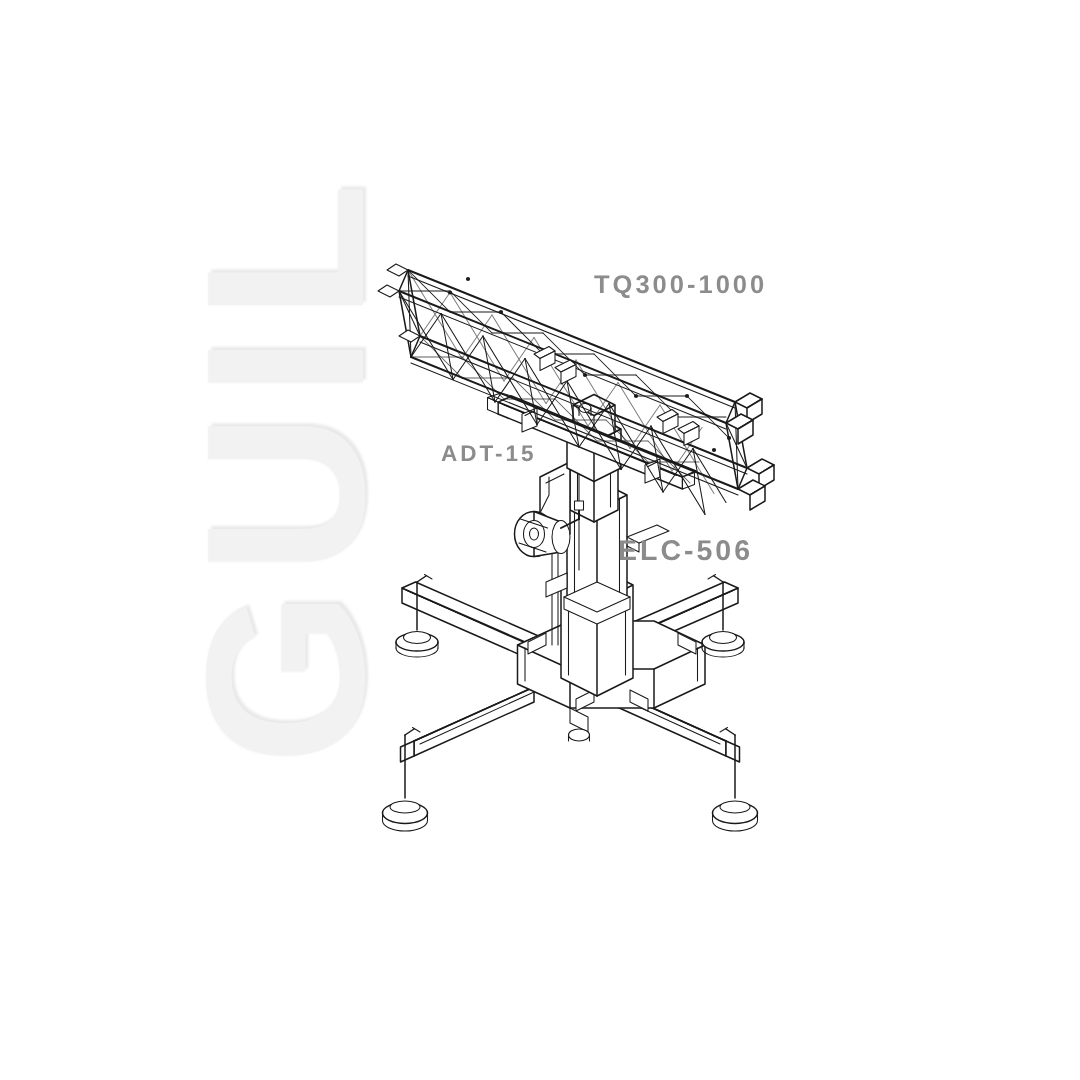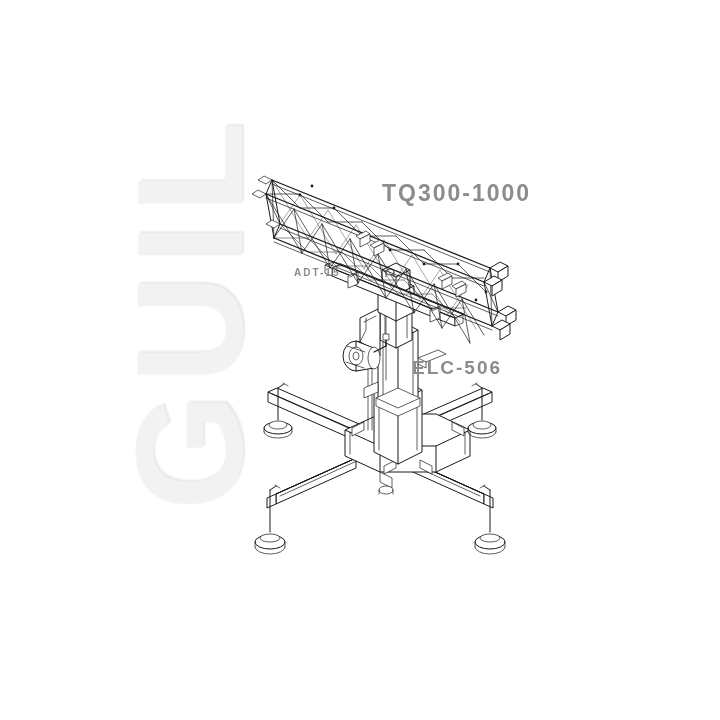--- a/index.html
+++ b/index.html
@@ -27,28 +27,28 @@
   .callout {
     position: absolute;
     font-family: "Liberation Sans", sans-serif;
     font-weight: bold;
     color: #8c8c8c;
     letter-spacing: 2.0px;
     white-space: nowrap;
     user-select: none;
   }
   #callout-truss {
-    left: 382px;
+    left: 396px;
     top: 180px;
-    font-size: 23px;
+    font-size: 17px;
   }
   #callout-adapter {
     left: 294px;
-    top: 267px;
-    font-size: 10px;
+    top: 294px;
+    font-size: 15px;
   }
   #callout-tower {
     left: 412px;
     top: 357px;
     font-size: 19px;
   }
   #watermark {
     position: absolute;
     left: 40px;
     top: 300px;

